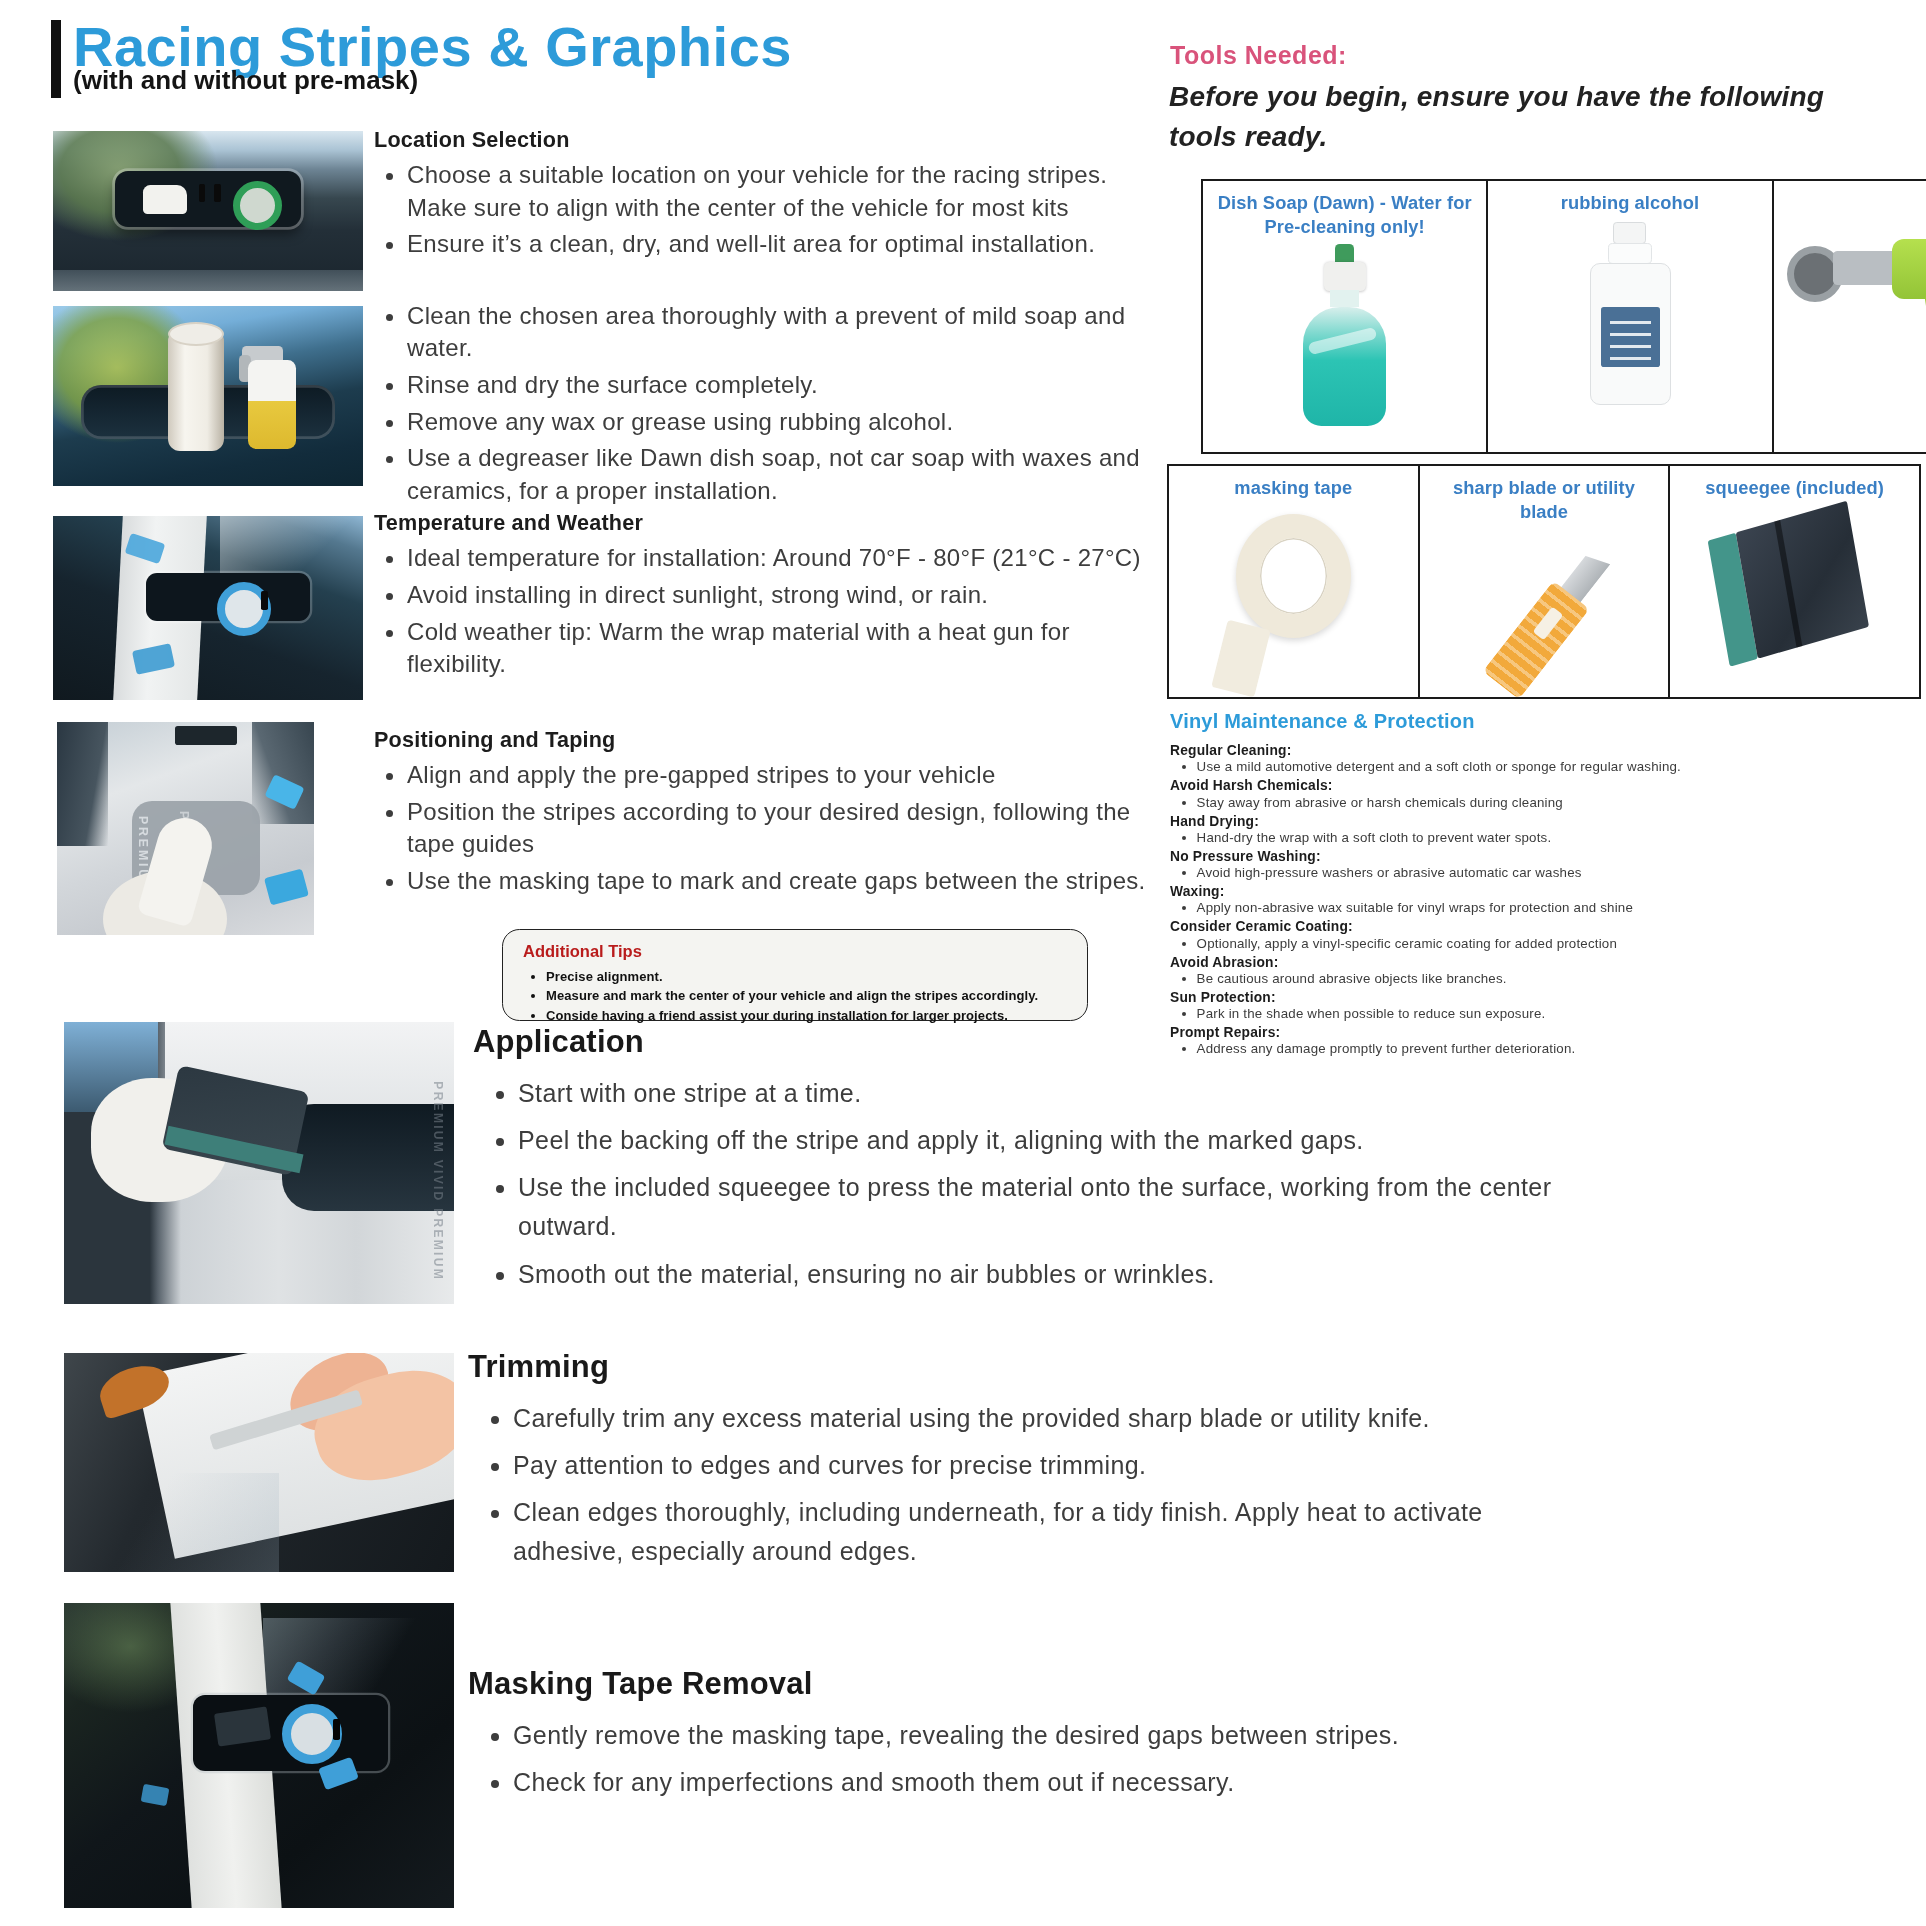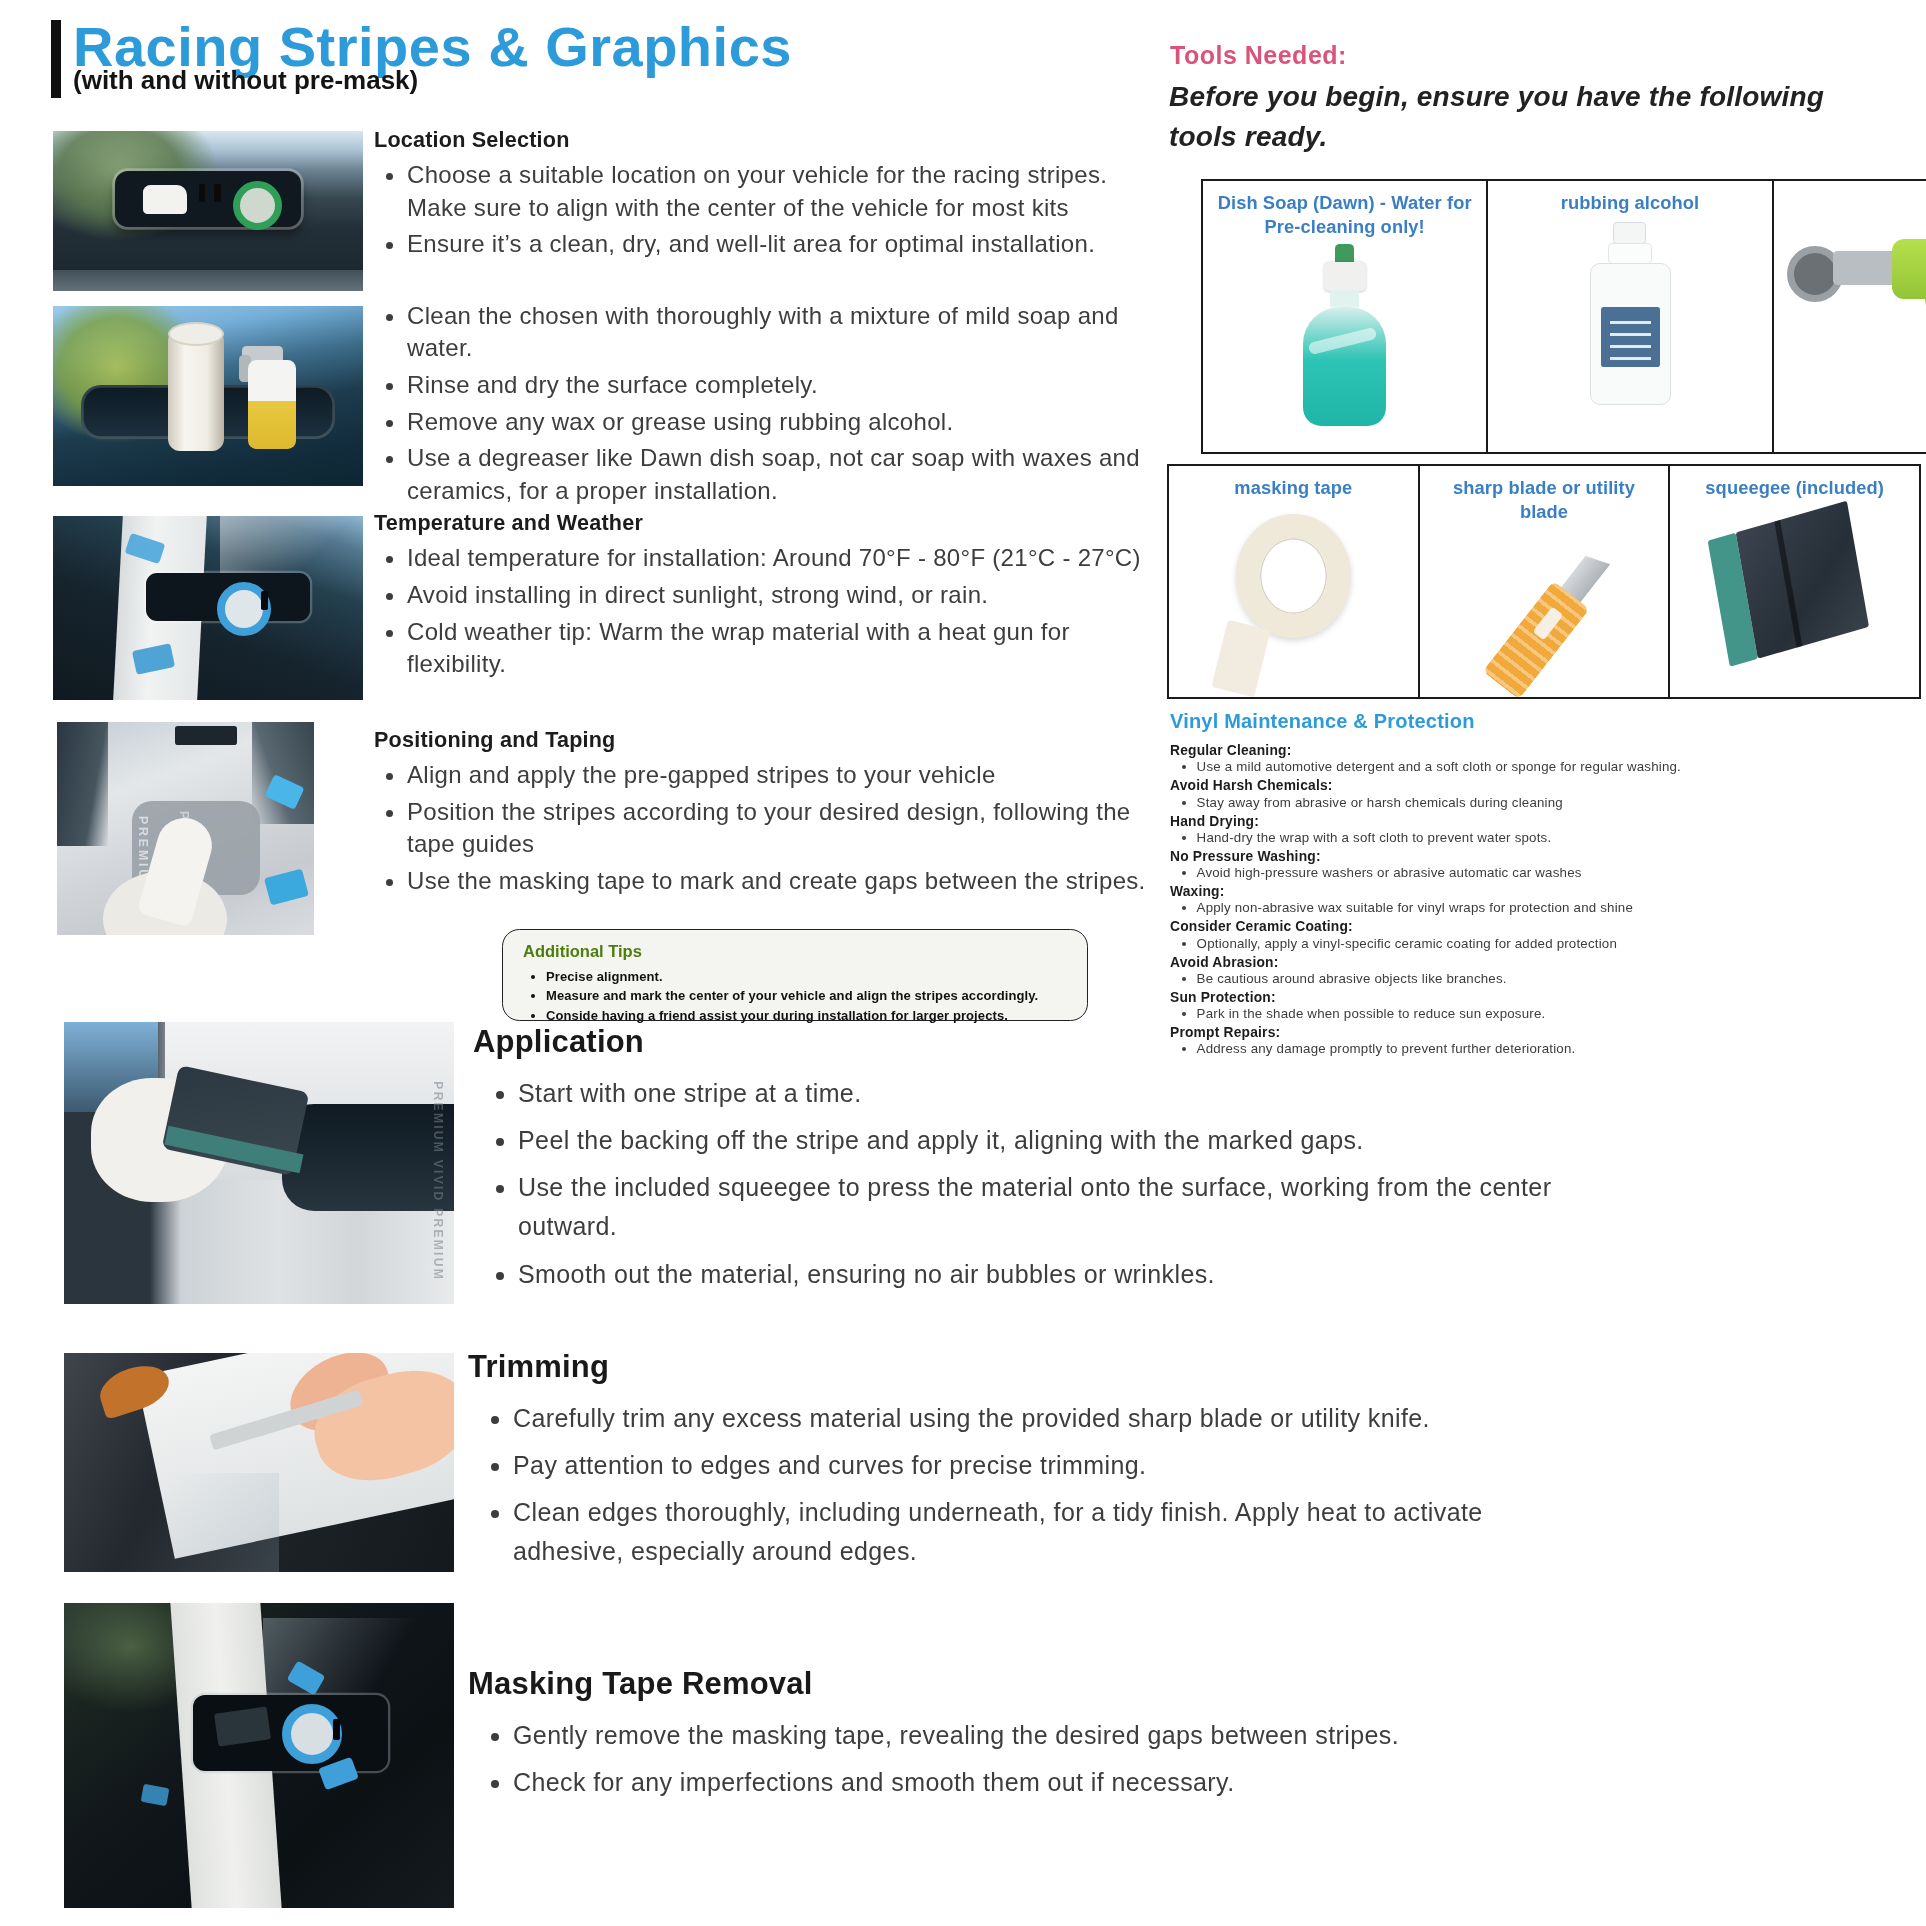--- a/index.html
+++ b/index.html
@@ -161,21 +161,21 @@
   
   .maintenance{position:absolute;left:1170px;top:710px;width:748px;}
   .m-heading{font-size:20px;font-weight:700;color:#2d9bd9;margin:0 0 9.2px 0;letter-spacing:0.2px;}
   .m-label{font-size:13.8px;font-weight:700;color:#1c1c1c;line-height:1.25;letter-spacing:0.2px;}
   ul.m-list{margin:0 0 1.8px 0;padding-left:26.6px;list-style:disc;}
   ul.m-list li{font-size:13.3px;color:#3c3c3c;line-height:1.22;letter-spacing:0.2px;}
 
   
   .tips-box{position:absolute;left:502px;top:929px;width:586px;height:92px;border:1.8px solid #222;
       border-radius:17.4px;background:#f4f4f1;padding:12px 20px;box-sizing:border-box;}
-  .tips-heading{font-size:16.5px;font-weight:700;color:#4d7c0f;margin:0 0 5.5px 0;}
+  .tips-heading{font-size:16.5px;font-weight:700;color:#b91c1c;margin:0 0 5.5px 0;}
   ul.tips-list{margin:0;padding-left:23px;list-style:disc;}
   ul.tips-list li{font-size:13px;font-weight:700;color:#111;line-height:1.5;letter-spacing:0.1px;}
 
   
   .big-text{position:absolute;}
   .big-text h2{margin:0 0 13.8px 0;font-size:31px;font-weight:700;color:#191919;letter-spacing:0.2px;}
   ul.big-list{margin:0;padding-left:45px;list-style:disc;}
   ul.big-list li{font-size:25px;line-height:1.56;color:#3d3d3d;letter-spacing:0.4px;margin-bottom:8.3px;}
 </style>
 </head>
@@ -208,21 +208,21 @@
     <div class="foliage"></div>
     <div class="tray"></div>
     <div class="towel"></div>
     <div class="towel-top"></div>
     <div class="spray-head"></div>
     <div class="spray-trigger"></div>
     <div class="spray-body"></div>
   </div>
   <div class="step-text" style="left:374px;top:300px;width:775px;">
     <ul class="bullets">
-        <li>Clean the chosen with thoroughly with a mixture of mild soap and water.</li>
+        <li>Clean the chosen area thoroughly with a prevent of mild soap and water.</li>
         <li>Rinse and dry the surface completely.</li>
         <li>Remove any wax or grease using rubbing alcohol.</li>
         <li>Use a degreaser like Dawn dish soap, not car soap with waxes and ceramics, for a proper installation.</li>
       </ul>
   </div>
 
   <div class="photo p3" style="left:53px;top:516px;width:310px;height:184px;">
     <div class="streak"></div>
     <div class="strip"></div>
     <div class="tray"></div>

